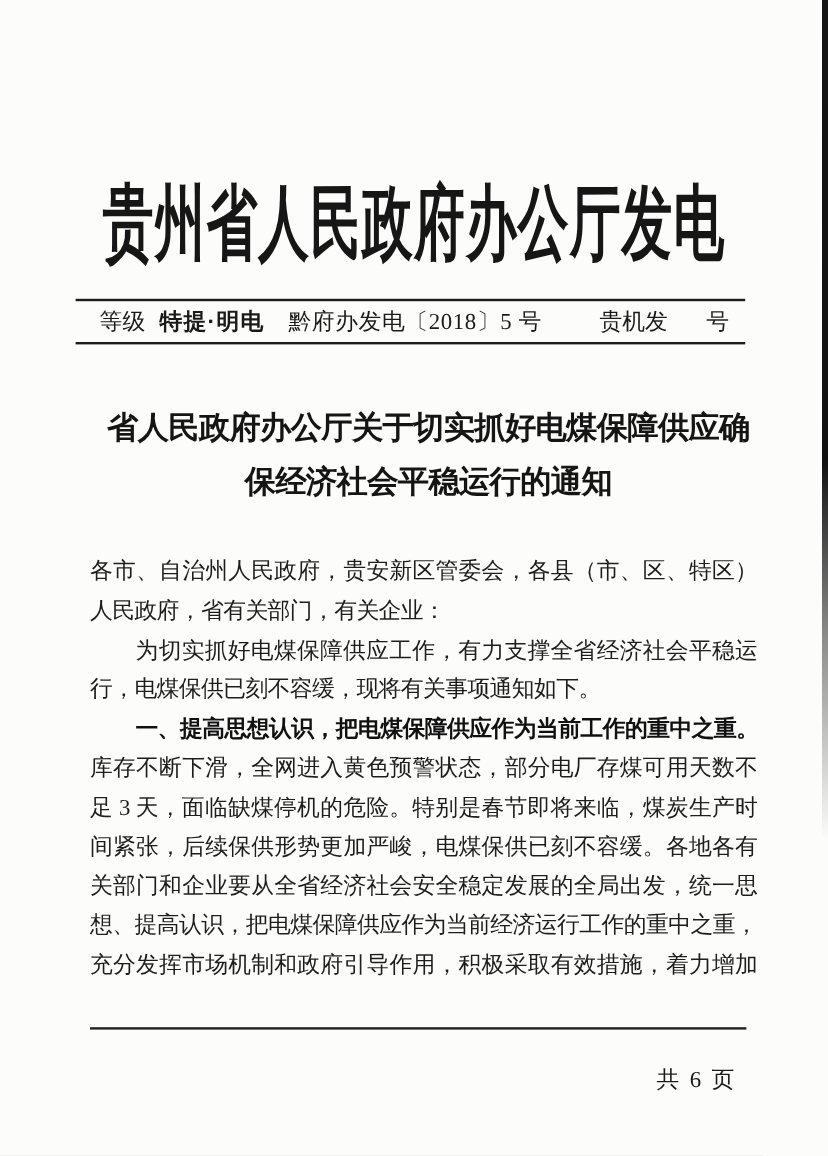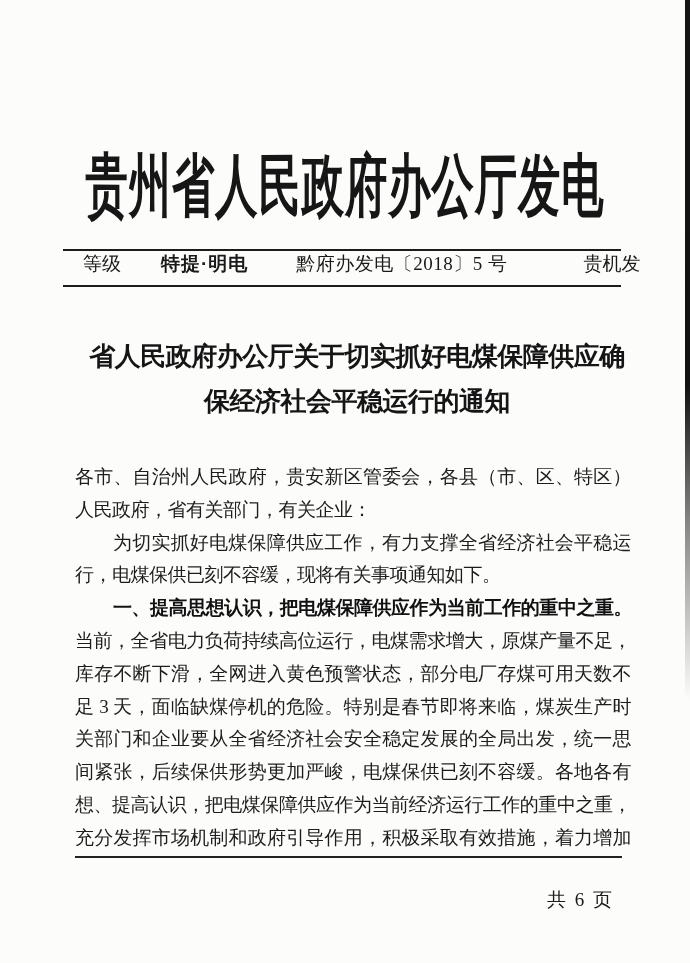--- a/index.html
+++ b/index.html
@@ -38,22 +38,22 @@
     transform:scale(0.92,1.48);
     transform-origin:center center;
     color:#161616;
   }
   
   .header-band{
     position:absolute;top:249px;left:63px;width:558px;
     border-top:2.5px solid #1c1c1c;
     border-bottom:2.5px solid #1c1c1c;
     height:38px;
-    display:flex;
-    font-size:19px;white-space:nowrap;gap:28px;
+    display:flex;align-items:center;
+    font-size:19px;white-space:nowrap;
   }
   .hb-grade-label{margin-left:20px;font-family:var(--serif);}
   .hb-grade-value{margin-left:12px;font-family:var(--sans);font-weight:700;letter-spacing:1px;}
   .hb-doc-number{margin-left:20px;font-family:var(--serif);letter-spacing:.5px;}
   .hb-issuer{margin-left:48px;font-family:var(--serif);}
   .hb-issuer-suffix{margin-left:32px;font-family:var(--serif);}
   
   .doc-title{
     position:absolute;top:334px;left:12px;width:690px;
     text-align:center;
@@ -120,25 +120,24 @@
     <div>省人民政府办公厅关于切实抓好电煤保障供应确</div>
     <div>保经济社会平稳运行的通知</div>
   </div>
 
   <div class="doc-body">
       <div class="bline fill">各市、自治州人民政府，贵安新区管委会，各县（市、区、特区）</div>
       <div class="bline">人民政府，省有关部门，有关企业：</div>
       <div class="bline indent fill">为切实抓好电煤保障供应工作，有力支撑全省经济社会平稳运</div>
       <div class="bline">行，电煤保供已刻不容缓，现将有关事项通知如下。</div>
       <div class="bline bold indent fill">一、提高思想认识，把电煤保障供应作为当前工作的重中之重。</div>
-      <div class="bline fill">当前，全省电力负荷持续高位运行，电煤需求增大，原煤产量不足，</div>
       <div class="bline fill">库存不断下滑，全网进入黄色预警状态，部分电厂存煤可用天数不</div>
       <div class="bline fill">足 3 天，面临缺煤停机的危险。特别是春节即将来临，煤炭生产时</div>
+      <div class="bline fill">间紧张，后续保供形势更加严峻，电煤保供已刻不容缓。各地各有</div>
       <div class="bline fill">关部门和企业要从全省经济社会安全稳定发展的全局出发，统一思</div>
-      <div class="bline fill">间紧张，后续保供形势更加严峻，电煤保供已刻不容缓。各地各有</div>
       <div class="bline fill">想、提高认识，把电煤保障供应作为当前经济运行工作的重中之重，</div>
       <div class="bline fill">充分发挥市场机制和政府引导作用，积极采取有效措施，着力增加</div>
     </div>
 
   <div class="footer-rule"></div>
 
   <div class="page-count">共 6 页</div>
 
 </div>
 

